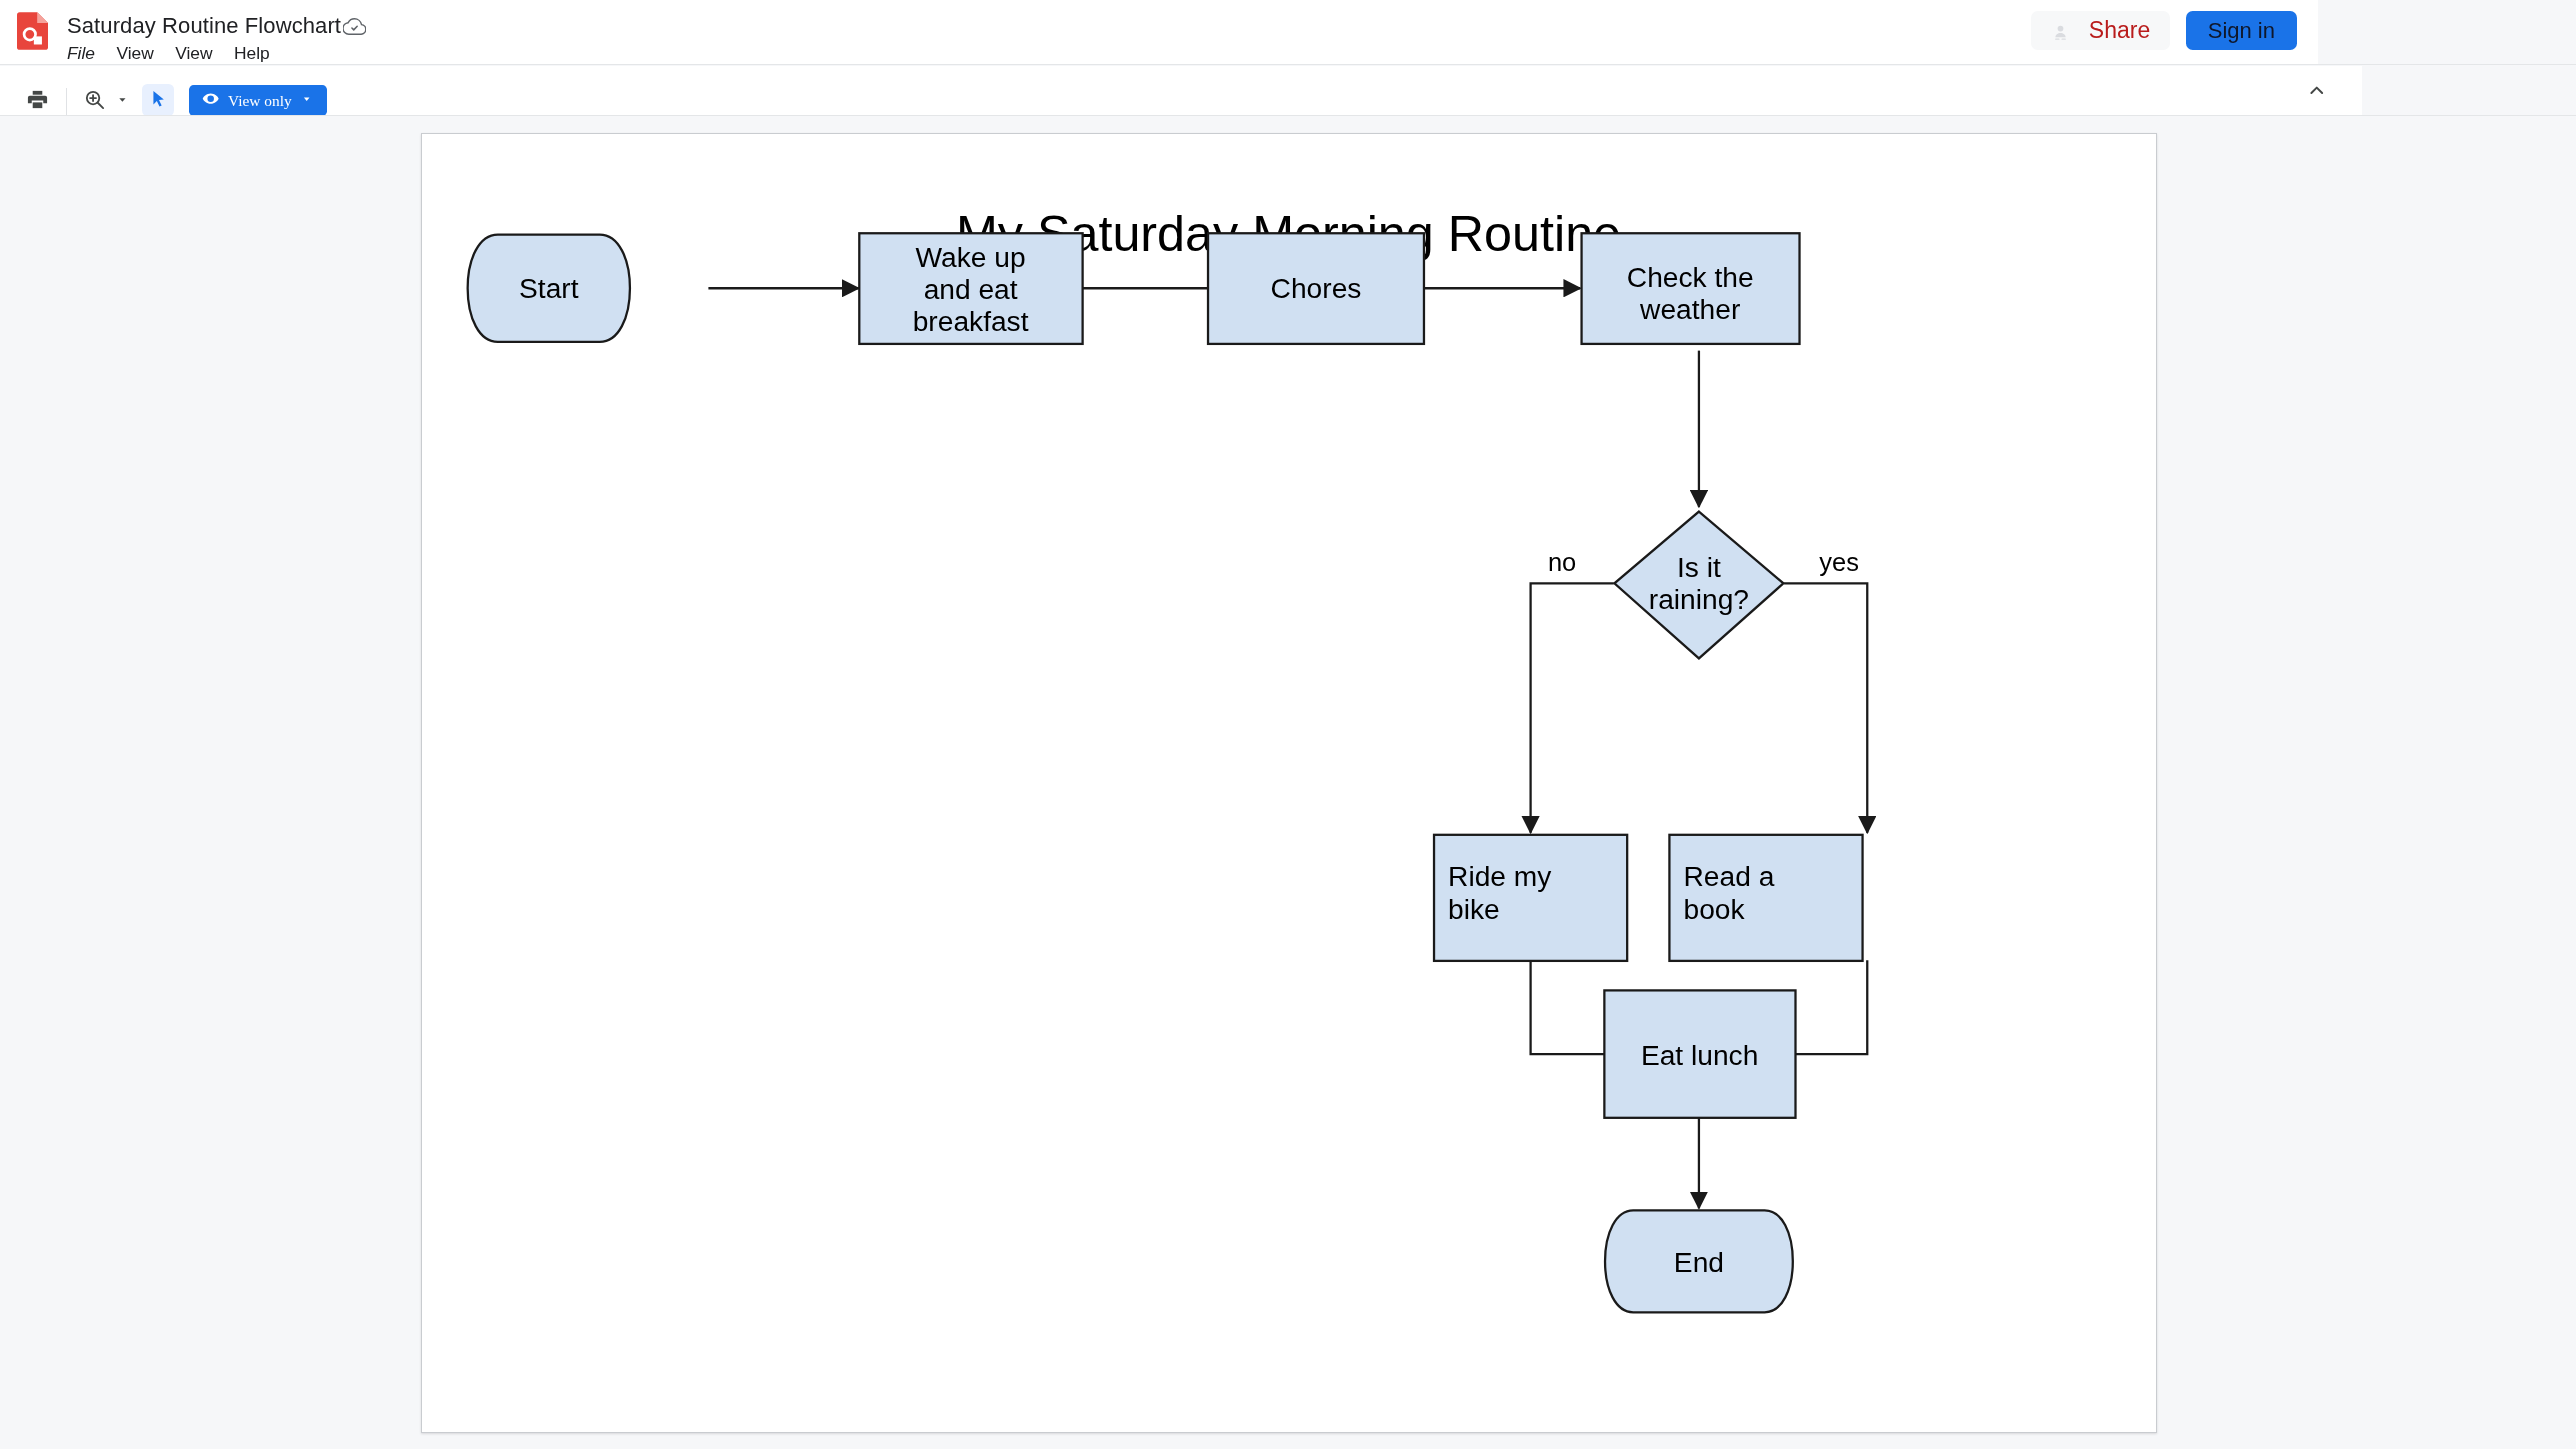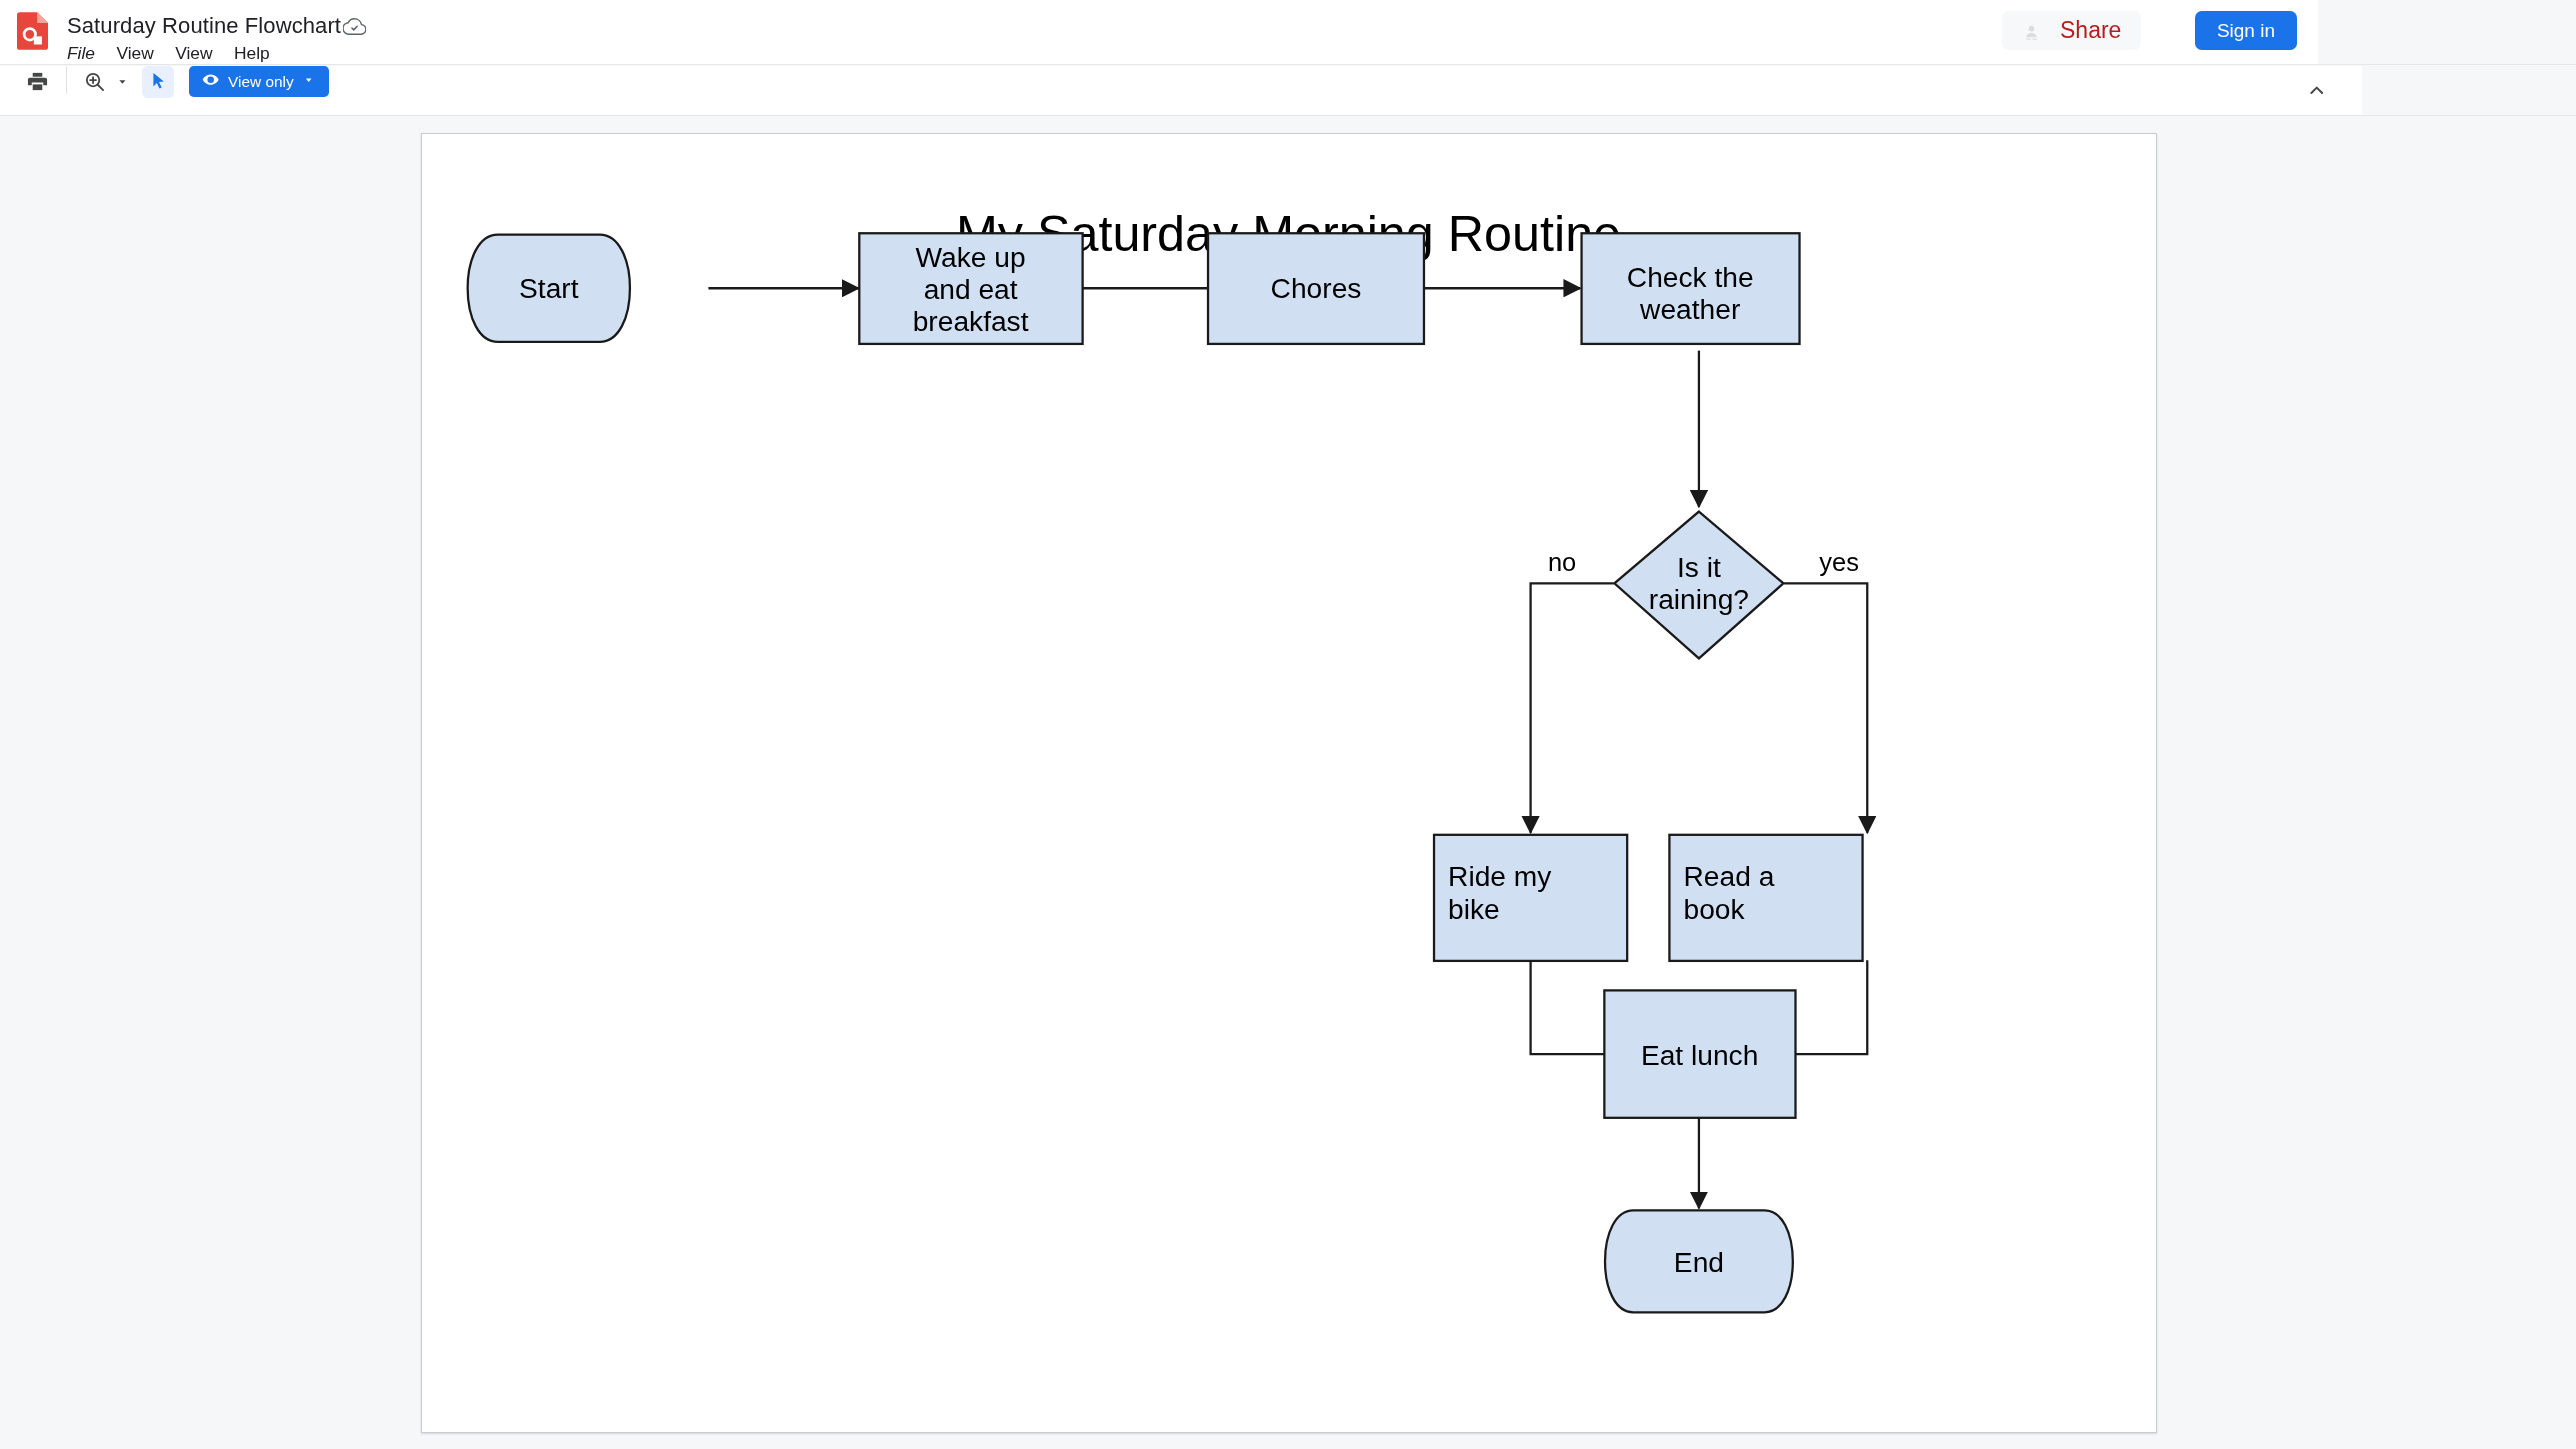--- a/index.html
+++ b/index.html
@@ -48,36 +48,35 @@
     display: flex; align-items: center; gap: 19px;
     height: 39px; padding: 0 20px;
     border-radius: 6.7px; background: #f7f8f9;
     color: #b91c1c; font-size: 23px; cursor: default;
   }
   .share-btn .ppl { width: 19px; height: 19px; }
   .signin-btn {
     display: flex; align-items: center; justify-content: center;
     height: 39px; padding: 0 21.5px;
     border-radius: 6.7px; background: #1a73e8;
-    color: #ffffff; font-size: 19px; cursor: pointer;
+    color: #0f172a; font-size: 22px; cursor: pointer;
     white-space: nowrap;
-    margin-left: 38px;
   }
 
   .appbar-sep {
     position: absolute; left: 0; top: 64px;
     width: 2576px; height: 1.3px; background: #e4e6e8;
   }
 
   
   .toolbar {
     position: absolute; left: 0; top: 66px;
     width: 2362px; height: 50px;
     background: #ffffff;
-    display: flex; align-items: flex-start;
+    display: flex; align-items: flex-end; font-family: Liberation Serif, serif;
   }
   .tb-btn {
     display: flex; align-items: center; justify-content: center;
     width: 32px; height: 32px; border-radius: 5.4px; cursor: pointer;
   }
   .tb-print { margin-left: 21.5px; }
   .tb-div {
     width: 1.3px; height: 28px; background: #e0e2e5;
     margin: 0 12px;
   }

